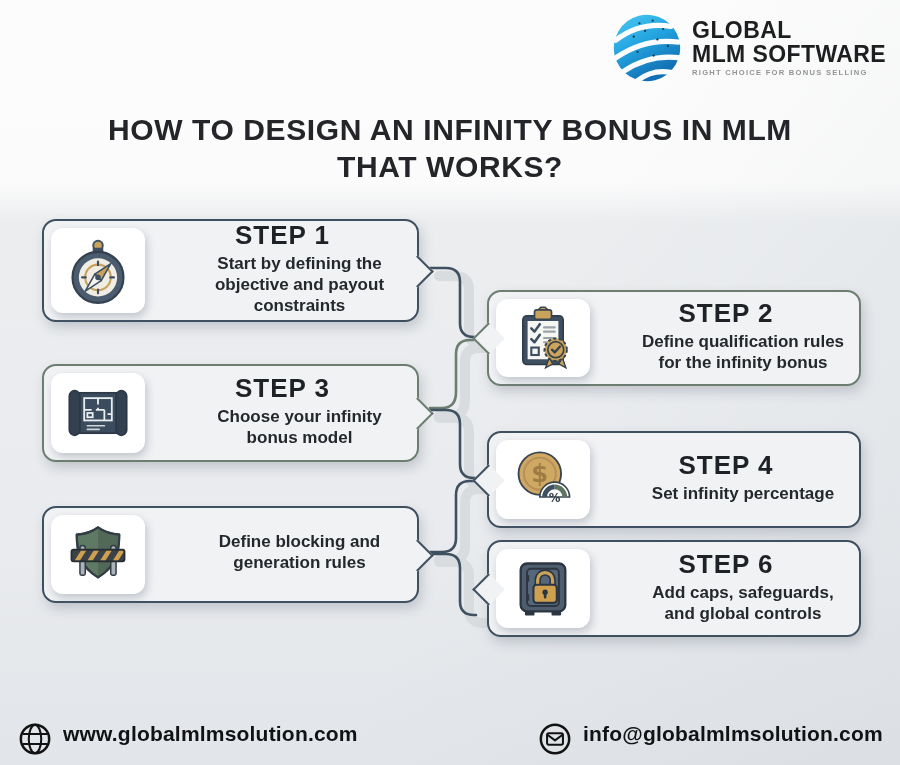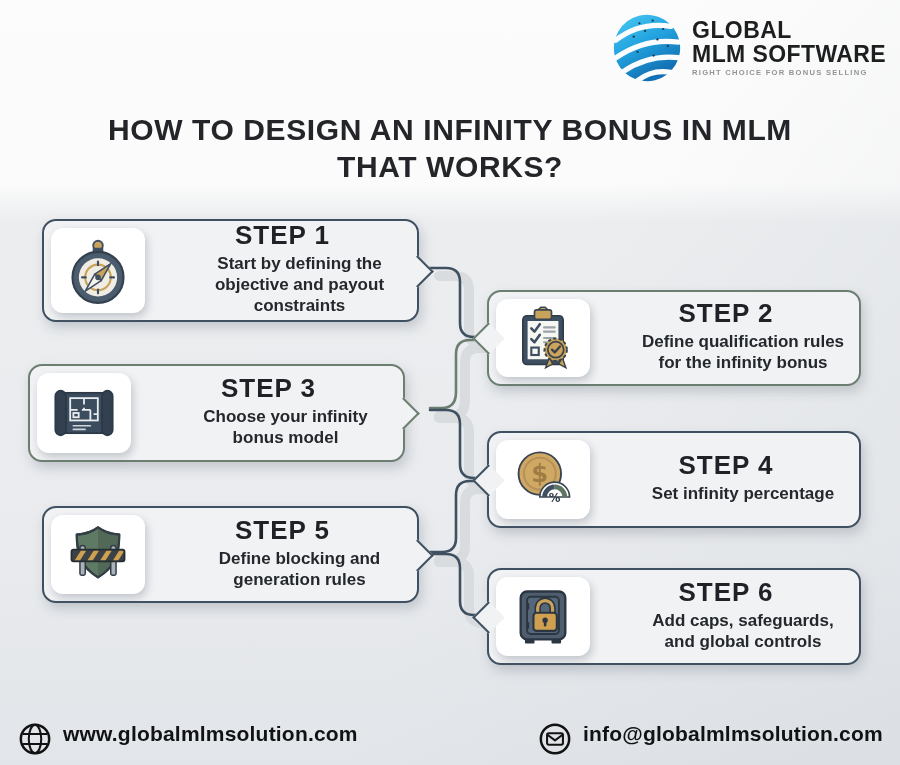--- a/index.html
+++ b/index.html
@@ -159,21 +159,21 @@
         <circle cx="44" cy="43" r="7.5" fill="#cda45e" stroke="#3a4349" stroke-width="1.6"></circle>
         <path d="M40.5,43 l2.5,2.5 l5,-5.5" fill="none" stroke="#3a4349" stroke-width="2.2" stroke-linecap="round" stroke-linejoin="round"></path>
       </svg>
     </div>
     <div class="card-text">
       <span class="step-label">STEP 2</span>
       <span class="step-desc">Define qualification rules for the infinity bonus</span>
     </div>
   </div>
 
-  <div class="card" style="left: 28px; top: 364px; width: 373px; height: 94px; --accent: #6b7e70;">
+  <div class="card" style="left: 42px; top: 364px; width: 373px; height: 94px; --accent: #6b7e70;">
     <span class="tail tail-right"></span>
     <div class="icon-box">
       <svg viewBox="0 0 64 64" width="68" height="68">
         <rect x="10" y="13" width="44" height="38" fill="#3c4c5f" stroke="#2c3845" stroke-width="1.6"></rect>
         <rect x="5" y="11" width="10" height="42" rx="5" fill="#32404f" stroke="#2c3845" stroke-width="1.6"></rect>
         <rect x="49" y="11" width="10" height="42" rx="5" fill="#32404f" stroke="#2c3845" stroke-width="1.6"></rect>
         <g fill="none" stroke="#e9edf0" stroke-width="1.7">
           <rect x="19" y="18" width="26" height="21"></rect>
           <path d="M19,29 h7 M30,29 h8 M32,18 v6 M32,27 v2 M38,29 v10 M45,33 h-4"></path>
           <rect x="22" y="32" width="5" height="4"></rect>
@@ -226,26 +226,25 @@
         <rect x="7" y="27" width="50" height="11" rx="2" fill="#3a4247" stroke="#272e33" stroke-width="1.6"></rect>
         <g fill="#cfa050" clip-path="url(#bar)">
           <polygon points="10,37.2 16,27.8 21,27.8 15,37.2"></polygon>
           <polygon points="22,37.2 28,27.8 33,27.8 27,37.2"></polygon>
           <polygon points="34,37.2 40,27.8 45,27.8 39,37.2"></polygon>
           <polygon points="46,37.2 52,27.8 57,27.8 51,37.2"></polygon>
         </g>
       </svg>
     </div>
     <div class="card-text">
-      <span class="step-label">STEP 5</span>
       <span class="step-desc">Define blocking and generation rules</span>
     </div>
   </div>
 
-  <div class="card" style="left: 487px; top: 568px; width: 370px; height: 93px; --accent: #3f5061;">
+  <div class="card" style="left: 487px; top: 540px; width: 370px; height: 93px; --accent: #3f5061;">
     <span class="tail tail-left"></span>
     <div class="icon-box">
       <svg viewBox="0 0 64 64" width="68" height="68">
         <rect x="15" y="52" width="9" height="5" rx="1" fill="#2c3642"></rect>
         <rect x="40" y="52" width="9" height="5" rx="1" fill="#2c3642"></rect>
         <rect x="11" y="8" width="42" height="45" rx="6" fill="#4e5e6e" stroke="#2c3642" stroke-width="2.2"></rect>
         <rect x="17" y="13" width="30" height="35" rx="3.5" fill="#566779" stroke="#2c3642" stroke-width="1.8"></rect>
         <rect x="16" y="19" width="3" height="6" fill="#2c3642"></rect>
         <rect x="16" y="37" width="3" height="6" fill="#2c3642"></rect>
         <path d="M27,29 v-5.5 a7,7 0 0 1 14,0 V29" fill="none" stroke="#2c3642" stroke-width="6" stroke-linecap="round"></path>

